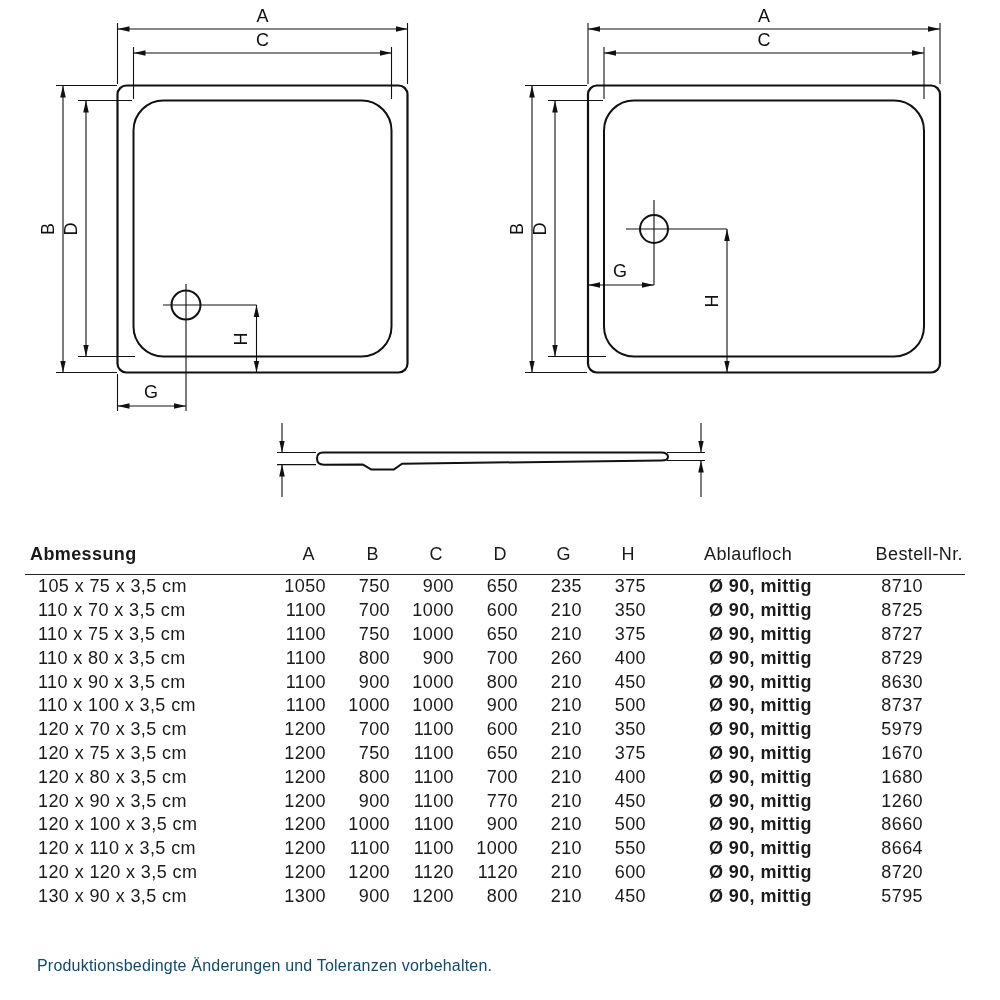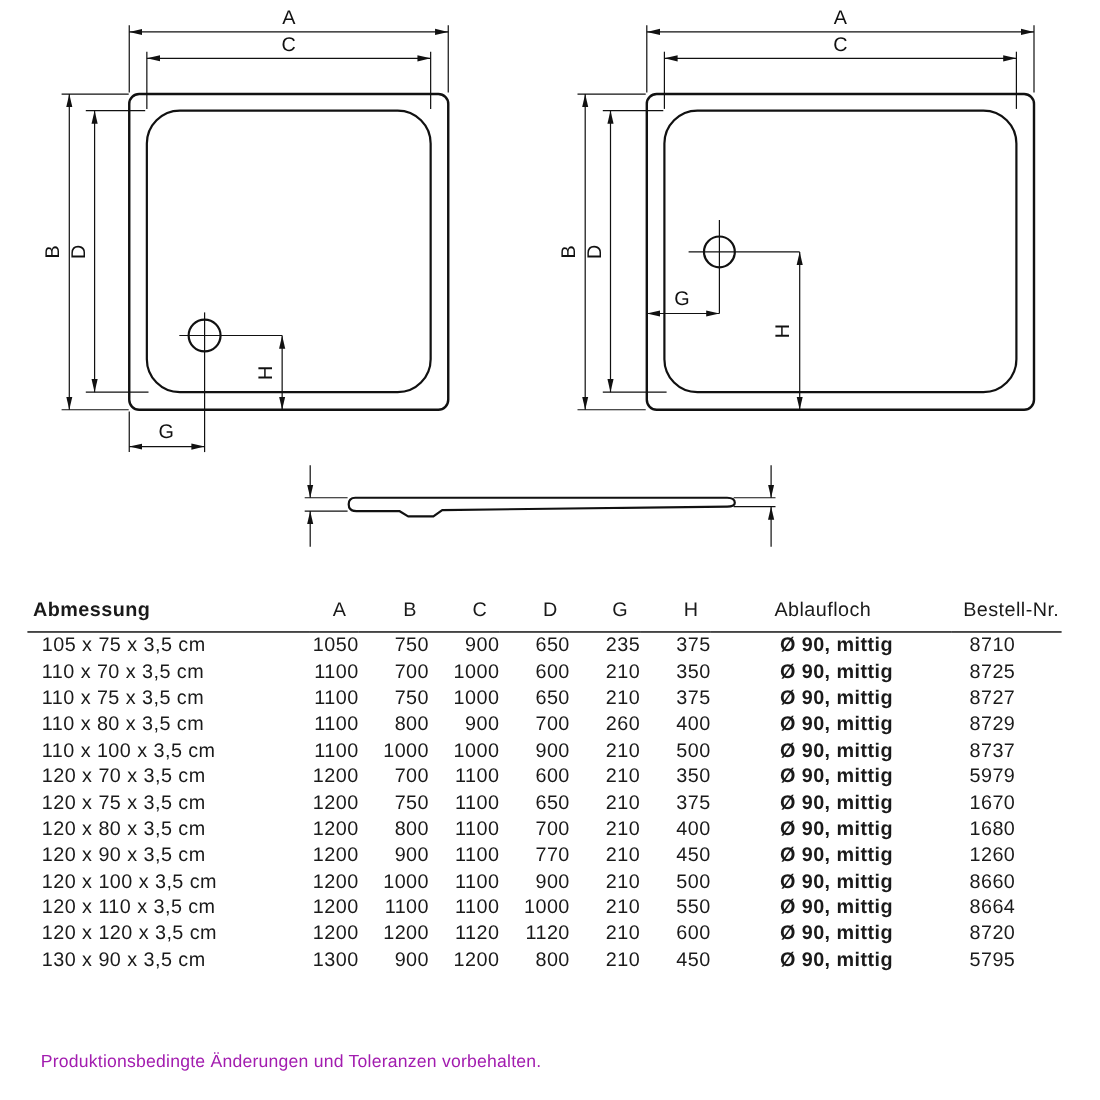--- a/index.html
+++ b/index.html
@@ -14,21 +14,21 @@
                 border-bottom:1.6px solid #222;white-space:nowrap;}
   #dim-table td{height:23.8px;padding:0;white-space:nowrap;vertical-align:middle;}
   #dim-table .left{text-align:left;padding-left:5px;font-weight:bold;}
   #dim-table th.num{text-align:right;padding-right:11px;}
   #dim-table td.num{text-align:right;padding-right:0;}
   #dim-table th.drain{text-align:left;padding-left:58px;}
   #dim-table td.drain{text-align:left;padding-left:63px;font-weight:bold;}
   #dim-table th.order{text-align:right;padding-right:2px;}
   #dim-table td.order{text-align:right;padding-right:42px;}
   #dim-table td.name{text-align:left;padding-left:13px;}
-  #footnote{position:absolute;left:37px;top:957px;font-size:16px;letter-spacing:0.2px;color:#a21caf;margin:0;}
+  #footnote{position:absolute;left:37px;top:957px;font-size:16px;letter-spacing:0.2px;color:#0c4a6e;margin:0;}
 </style>
 </head>
 <body>
 
 <div id="page">
 
   <svg id="drawing-svg" width="1000" height="540" viewBox="0 0 1000 540">
     <defs>
       <marker id="arr" viewBox="0 -4 14 8" markerWidth="14" markerHeight="8" refX="12" refY="0" orient="auto-start-reverse" markerUnits="userSpaceOnUse">
         <path d="M0,-2.8 L12,0 L0,2.8 Z" fill="#111"></path>
@@ -207,20 +207,31 @@
           <td class="num">1100</td>
           <td class="num">800</td>
           <td class="num">900</td>
           <td class="num">700</td>
           <td class="num">260</td>
           <td class="num">400</td>
           <td class="drain">Ø 90, mittig</td>
           <td class="order">8729</td>
         </tr>
         <tr>
+          <td class="name">110 x 90 x 3,5 cm</td>
+          <td class="num">1100</td>
+          <td class="num">900</td>
+          <td class="num">1000</td>
+          <td class="num">800</td>
+          <td class="num">210</td>
+          <td class="num">450</td>
+          <td class="drain">Ø 90, mittig</td>
+          <td class="order">8630</td>
+        </tr>
+        <tr>
           <td class="name">110 x 100 x 3,5 cm</td>
           <td class="num">1100</td>
           <td class="num">1000</td>
           <td class="num">1000</td>
           <td class="num">900</td>
           <td class="num">210</td>
           <td class="num">500</td>
           <td class="drain">Ø 90, mittig</td>
           <td class="order">8737</td>
         </tr>

